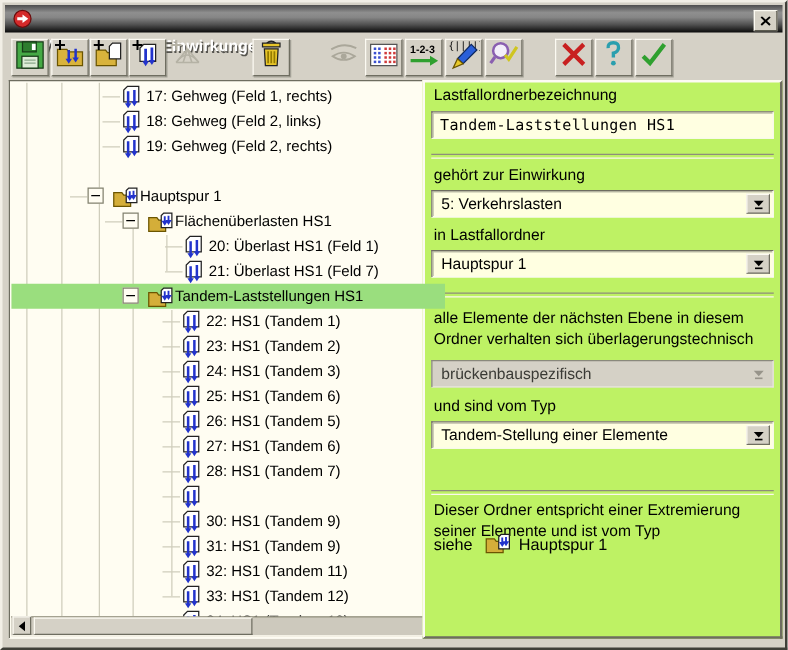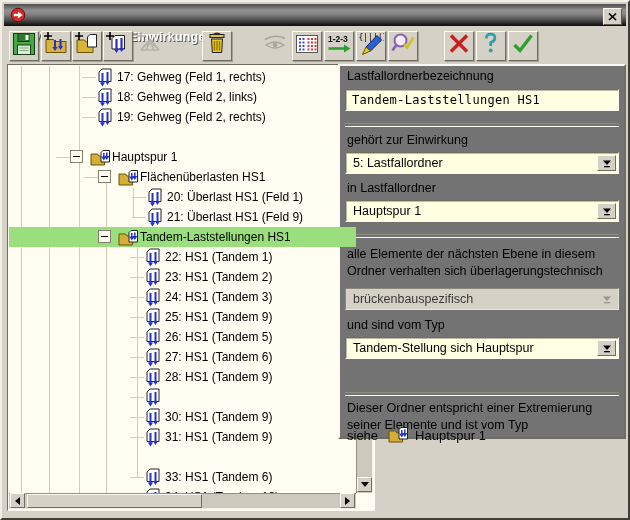--- a/index.html
+++ b/index.html
@@ -46,22 +46,22 @@
   .vthumb{position:absolute;left:1px;width:15px;top:100px;height:68px;background:#d5d1c6;box-sizing:border-box;
     border:1px solid;border-color:#fcfaf2 #6e6d60 #6e6d60 #fcfaf2;}
   .hthumb{position:absolute;top:1px;height:14px;left:18px;width:175px;background:#d5d1c6;box-sizing:border-box;
     border:1px solid;border-color:#fcfaf2 #6e6d60 #6e6d60 #fcfaf2;}
   .tri{width:0;height:0;display:block;}
   .tri-up{border-left:4px solid transparent;border-right:4px solid transparent;border-bottom:5px solid #000;}
   .tri-down{border-left:4px solid transparent;border-right:4px solid transparent;border-top:5px solid #000;}
   .tri-left{border-top:4px solid transparent;border-bottom:4px solid transparent;border-right:5px solid #000;}
   .tri-right{border-top:4px solid transparent;border-bottom:4px solid transparent;border-left:5px solid #000;}
   
-  .form-panel{position:absolute;left:336px;top:62px;width:288px;height:375px;box-sizing:border-box;
-    background:#737373;border:2px solid;border-color:#fcfaf2 #6e6d60 #6e6d60 #fcfaf2;}
+  .form-panel{position:absolute;left:336px;top:62px;width:288px;height:447px;box-sizing:border-box;
+    background:#bef264;border:2px solid;border-color:#fcfaf2 #6e6d60 #6e6d60 #fcfaf2;}
   .flabel{position:absolute;font-size:12.5px;color:#000;white-space:nowrap;}
   .flabel.wrap{white-space:normal;line-height:17px;width:276px;}
   .ftext{position:absolute;left:5px;width:274px;height:22px;box-sizing:border-box;background:#ffffe1;
     border:1px solid;border-color:#6e6d60 #fcfaf2 #fcfaf2 #6e6d60;box-shadow:inset 1px 1px 0 rgba(90,90,80,.4);
     font-family:"DejaVu Sans Mono",monospace;font-size:12px;letter-spacing:.3px;color:#000;padding:0 0 0 6px;outline:none;}
   .fsep{position:absolute;left:5px;width:274px;height:2px;border-top:1px solid #8f8d7c;border-bottom:1px solid #fbf8ef;}
   .combo{position:absolute;left:5px;width:274px;height:22px;box-sizing:border-box;background:#ffffe1;
     border:1px solid;border-color:#6e6d60 #fcfaf2 #fcfaf2 #6e6d60;box-shadow:inset 1px 1px 0 rgba(90,90,80,.4);}
   .combo-text{position:absolute;left:7px;top:0;height:20px;line-height:20px;font-size:12.5px;color:#000;white-space:nowrap;}
   .combo-btn{position:absolute;right:2px;top:2px;bottom:2px;width:19px;background:#d5d1c6;box-sizing:border-box;
@@ -322,21 +322,21 @@
           <div class="tstub" style="left: 123px; width: 14px;"></div>
           <span class="ticon" style="left: 137px;">
             <svg width="18" height="20" viewBox="0 0 18 20">
               <polygon points="6,1 15,1 15,13.5 3,13.5 3,4" fill="#fff" stroke="#222"></polygon>
               <line x1="6.5" y1="5" x2="6.5" y2="15.5" stroke="#2233cc" stroke-width="2"></line>
               <polygon points="3.9,14.5 9.1,14.5 6.5,18.5" fill="#2233cc"></polygon>
               <line x1="11.5" y1="4" x2="11.5" y2="14" stroke="#2233cc" stroke-width="2"></line>
               <polygon points="8.9,13 14.1,13 11.5,17" fill="#2233cc"></polygon>
             </svg>
           </span>
-          <span class="tlabel" style="left: 158px;">21: Überlast HS1 (Feld 9)</span>
+          <span class="tlabel" style="left: 158px;">21: Überlast HS1 (Feld 7)</span>
         </div>
         <div class="trow sel" style="top: 161px;">
           <div class="mbox" style="left: 89px;"></div>
           <span class="ticon" style="left: 109px;">
             <svg width="21" height="18" viewBox="0 0 21 18">
               <path d="M1 16 V5 h6.5 l1.5 2 h5.5 V16 z" fill="#d4ae39" stroke="#6b5500"></path>
               <polygon points="13,1.5 19.5,1.5 19.5,13 11,13 11,3.5" fill="#fff" stroke="#222"></polygon>
               <line x1="13.8" y1="4" x2="13.8" y2="8.5" stroke="#2233cc" stroke-width="1.5"></line>
               <polygon points="11.200000000000001,7.5 16.400000000000002,7.5 13.8,11.5" fill="#2233cc"></polygon>
               <line x1="16.8" y1="3.5" x2="16.8" y2="8" stroke="#2233cc" stroke-width="1.5"></line>
@@ -388,21 +388,21 @@
           <div class="tstub" style="left: 121px; width: 14px;"></div>
           <span class="ticon" style="left: 135px;">
             <svg width="18" height="20" viewBox="0 0 18 20">
               <polygon points="6,1 15,1 15,13.5 3,13.5 3,4" fill="#fff" stroke="#222"></polygon>
               <line x1="6.5" y1="5" x2="6.5" y2="15.5" stroke="#2233cc" stroke-width="2"></line>
               <polygon points="3.9,14.5 9.1,14.5 6.5,18.5" fill="#2233cc"></polygon>
               <line x1="11.5" y1="4" x2="11.5" y2="14" stroke="#2233cc" stroke-width="2"></line>
               <polygon points="8.9,13 14.1,13 11.5,17" fill="#2233cc"></polygon>
             </svg>
           </span>
-          <span class="tlabel" style="left: 156px;">25: HS1 (Tandem 9)</span>
+          <span class="tlabel" style="left: 156px;">25: HS1 (Tandem 6)</span>
         </div>
         <div class="trow" style="top: 261px;">
           <div class="tstub" style="left: 121px; width: 14px;"></div>
           <span class="ticon" style="left: 135px;">
             <svg width="18" height="20" viewBox="0 0 18 20">
               <polygon points="6,1 15,1 15,13.5 3,13.5 3,4" fill="#fff" stroke="#222"></polygon>
               <line x1="6.5" y1="5" x2="6.5" y2="15.5" stroke="#2233cc" stroke-width="2"></line>
               <polygon points="3.9,14.5 9.1,14.5 6.5,18.5" fill="#2233cc"></polygon>
               <line x1="11.5" y1="4" x2="11.5" y2="14" stroke="#2233cc" stroke-width="2"></line>
               <polygon points="8.9,13 14.1,13 11.5,17" fill="#2233cc"></polygon>
@@ -427,21 +427,21 @@
           <div class="tstub" style="left: 121px; width: 14px;"></div>
           <span class="ticon" style="left: 135px;">
             <svg width="18" height="20" viewBox="0 0 18 20">
               <polygon points="6,1 15,1 15,13.5 3,13.5 3,4" fill="#fff" stroke="#222"></polygon>
               <line x1="6.5" y1="5" x2="6.5" y2="15.5" stroke="#2233cc" stroke-width="2"></line>
               <polygon points="3.9,14.5 9.1,14.5 6.5,18.5" fill="#2233cc"></polygon>
               <line x1="11.5" y1="4" x2="11.5" y2="14" stroke="#2233cc" stroke-width="2"></line>
               <polygon points="8.9,13 14.1,13 11.5,17" fill="#2233cc"></polygon>
             </svg>
           </span>
-          <span class="tlabel" style="left: 156px;">28: HS1 (Tandem 9)</span>
+          <span class="tlabel" style="left: 156px;">28: HS1 (Tandem 7)</span>
         </div>
         <div class="trow" style="top: 321px;">
           <div class="tstub" style="left: 121px; width: 14px;"></div>
           <span class="ticon" style="left: 135px;">
             <svg width="18" height="20" viewBox="0 0 18 20">
               <polygon points="6,1 15,1 15,13.5 3,13.5 3,4" fill="#fff" stroke="#222"></polygon>
               <line x1="6.5" y1="5" x2="6.5" y2="15.5" stroke="#2233cc" stroke-width="2"></line>
               <polygon points="3.9,14.5 9.1,14.5 6.5,18.5" fill="#2233cc"></polygon>
               <line x1="11.5" y1="4" x2="11.5" y2="14" stroke="#2233cc" stroke-width="2"></line>
               <polygon points="8.9,13 14.1,13 11.5,17" fill="#2233cc"></polygon>
@@ -467,32 +467,45 @@
             <svg width="18" height="20" viewBox="0 0 18 20">
               <polygon points="6,1 15,1 15,13.5 3,13.5 3,4" fill="#fff" stroke="#222"></polygon>
               <line x1="6.5" y1="5" x2="6.5" y2="15.5" stroke="#2233cc" stroke-width="2"></line>
               <polygon points="3.9,14.5 9.1,14.5 6.5,18.5" fill="#2233cc"></polygon>
               <line x1="11.5" y1="4" x2="11.5" y2="14" stroke="#2233cc" stroke-width="2"></line>
               <polygon points="8.9,13 14.1,13 11.5,17" fill="#2233cc"></polygon>
             </svg>
           </span>
           <span class="tlabel" style="left: 156px;">31: HS1 (Tandem 9)</span>
         </div>
+        <div class="trow" style="top: 381px;">
+          <div class="tstub" style="left: 121px; width: 14px;"></div>
+          <span class="ticon" style="left: 135px;">
+            <svg width="18" height="20" viewBox="0 0 18 20">
+              <polygon points="6,1 15,1 15,13.5 3,13.5 3,4" fill="#fff" stroke="#222"></polygon>
+              <line x1="6.5" y1="5" x2="6.5" y2="15.5" stroke="#2233cc" stroke-width="2"></line>
+              <polygon points="3.9,14.5 9.1,14.5 6.5,18.5" fill="#2233cc"></polygon>
+              <line x1="11.5" y1="4" x2="11.5" y2="14" stroke="#2233cc" stroke-width="2"></line>
+              <polygon points="8.9,13 14.1,13 11.5,17" fill="#2233cc"></polygon>
+            </svg>
+          </span>
+          <span class="tlabel" style="left: 156px;">32: HS1 (Tandem 11)</span>
+        </div>
         <div class="trow" style="top: 401px;">
           <div class="tstub" style="left: 121px; width: 14px;"></div>
           <span class="ticon" style="left: 135px;">
             <svg width="18" height="20" viewBox="0 0 18 20">
               <polygon points="6,1 15,1 15,13.5 3,13.5 3,4" fill="#fff" stroke="#222"></polygon>
               <line x1="6.5" y1="5" x2="6.5" y2="15.5" stroke="#2233cc" stroke-width="2"></line>
               <polygon points="3.9,14.5 9.1,14.5 6.5,18.5" fill="#2233cc"></polygon>
               <line x1="11.5" y1="4" x2="11.5" y2="14" stroke="#2233cc" stroke-width="2"></line>
               <polygon points="8.9,13 14.1,13 11.5,17" fill="#2233cc"></polygon>
             </svg>
           </span>
-          <span class="tlabel" style="left: 156px;">33: HS1 (Tandem 6)</span>
+          <span class="tlabel" style="left: 156px;">33: HS1 (Tandem 12)</span>
         </div>
         <div class="trow" style="top: 421px;">
           <span class="ticon" style="left: 135px;">
             <svg width="18" height="20" viewBox="0 0 18 20">
               <polygon points="6,1 15,1 15,13.5 3,13.5 3,4" fill="#fff" stroke="#222"></polygon>
               <line x1="6.5" y1="5" x2="6.5" y2="15.5" stroke="#2233cc" stroke-width="2"></line>
               <polygon points="3.9,14.5 9.1,14.5 6.5,18.5" fill="#2233cc"></polygon>
               <line x1="11.5" y1="4" x2="11.5" y2="14" stroke="#2233cc" stroke-width="2"></line>
               <polygon points="8.9,13 14.1,13 11.5,17" fill="#2233cc"></polygon>
             </svg>
@@ -520,21 +533,21 @@
     </div>
   </div>
 
   <div class="form-panel">
     <div class="flabel l1">Lastfallordnerbezeichnung</div>
     <input class="ftext in1" value="Tandem-Laststellungen HS1" style="">
     <div class="fsep s1"></div>
 
     <div class="flabel l2">gehört zur Einwirkung</div>
     <div class="combo c1">
-      <span class="combo-text">5: Lastfallordner</span>
+      <span class="combo-text">5: Verkehrslasten</span>
       <span class="combo-btn">
         <svg width="10" height="9" viewBox="0 0 10 9">
             <polygon points="1,1.5 9,1.5 5,6" fill="#000"></polygon>
             <rect x="2" y="7" width="6" height="1.3" fill="#000"></rect>
           </svg>
       </span>
     </div>
 
     <div class="flabel l3">in Lastfallordner</div>
     <div class="combo c2">
@@ -554,21 +567,21 @@
       <span class="combo-btn">
         <svg width="10" height="9" viewBox="0 0 10 9">
             <polygon points="1,1.5 9,1.5 5,6" fill="#97948a"></polygon>
             <rect x="2" y="7" width="6" height="1.3" fill="#97948a"></rect>
           </svg>
       </span>
     </div>
 
     <div class="flabel l5">und sind vom Typ</div>
     <div class="combo c4">
-      <span class="combo-text">Tandem-Stellung sich Hauptspur</span>
+      <span class="combo-text">Tandem-Stellung einer Elemente</span>
       <span class="combo-btn">
         <svg width="10" height="9" viewBox="0 0 10 9">
             <polygon points="1,1.5 9,1.5 5,6" fill="#000"></polygon>
             <rect x="2" y="7" width="6" height="1.3" fill="#000"></rect>
           </svg>
       </span>
     </div>
     <div class="fsep s3"></div>
 
     <div class="flabel wrap l6">Dieser Ordner entspricht einer Extremierung seiner Elemente und ist vom Typ</div>

